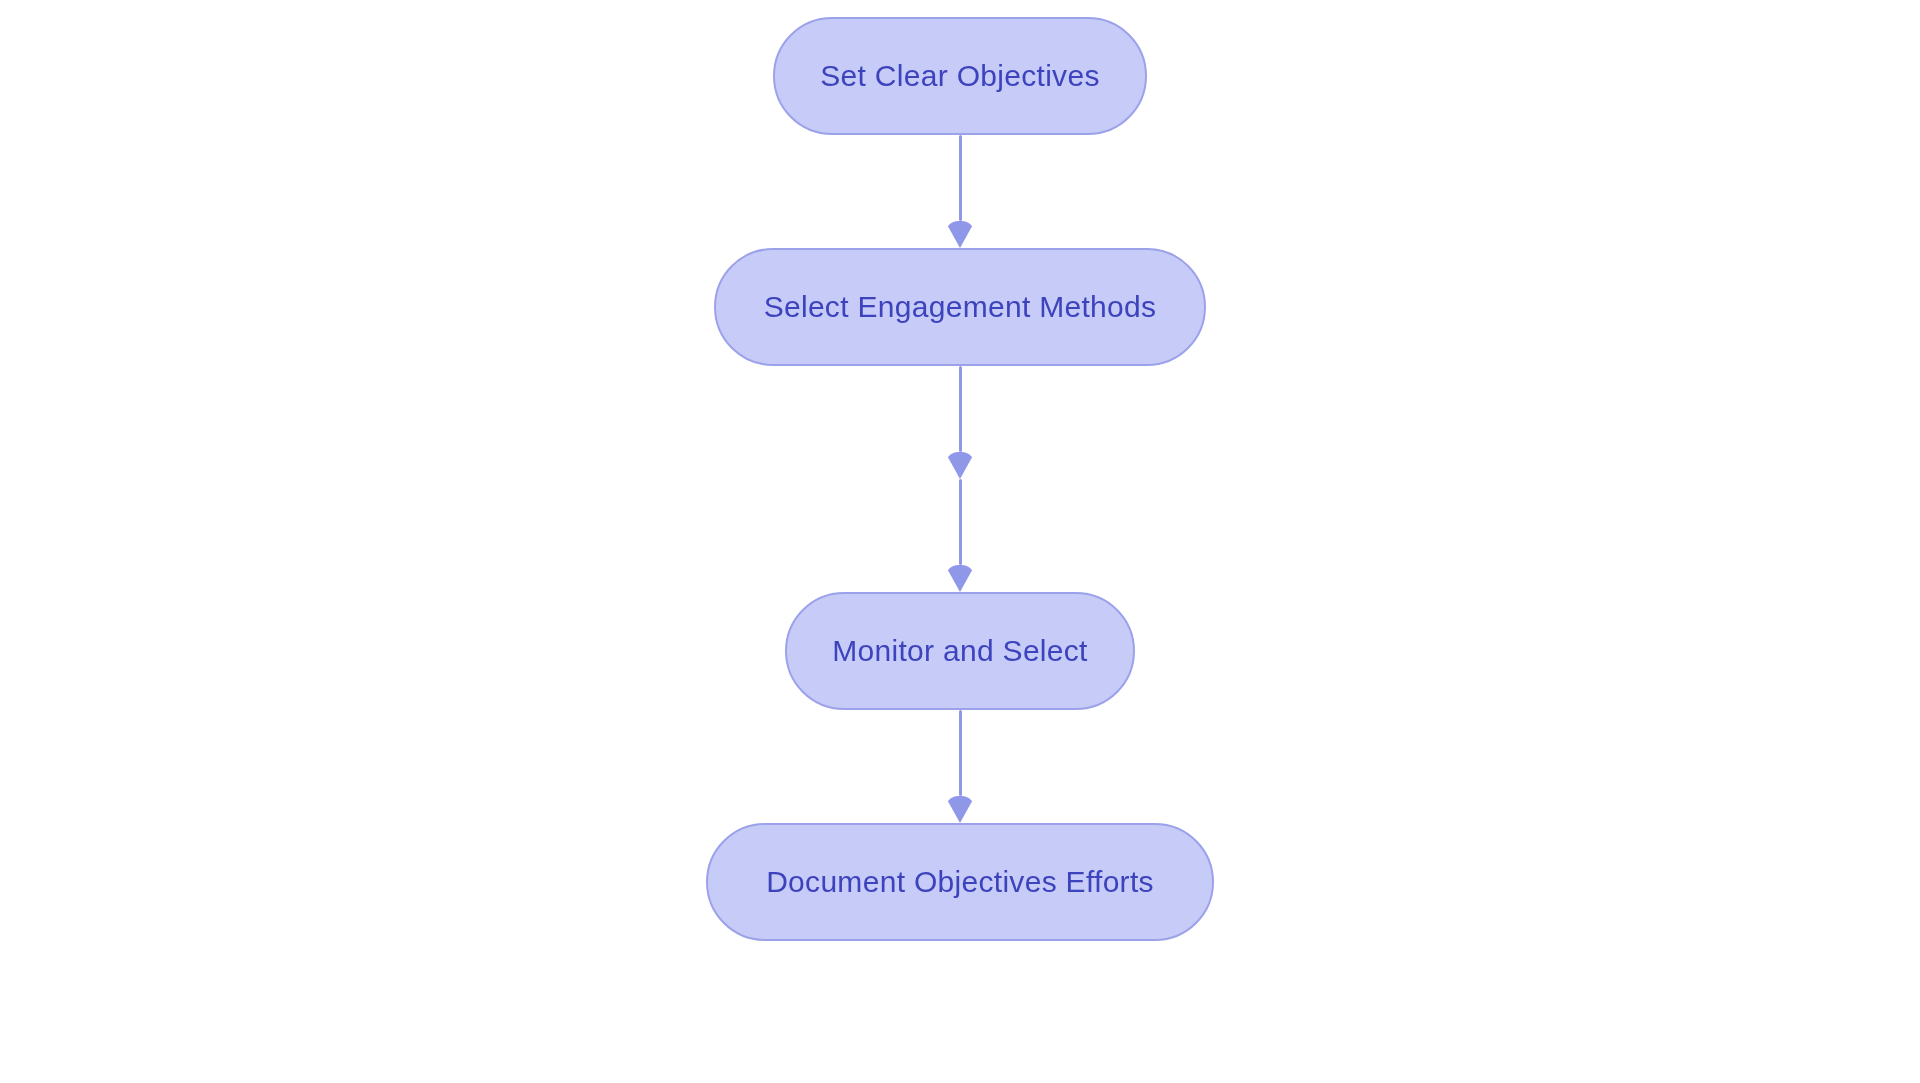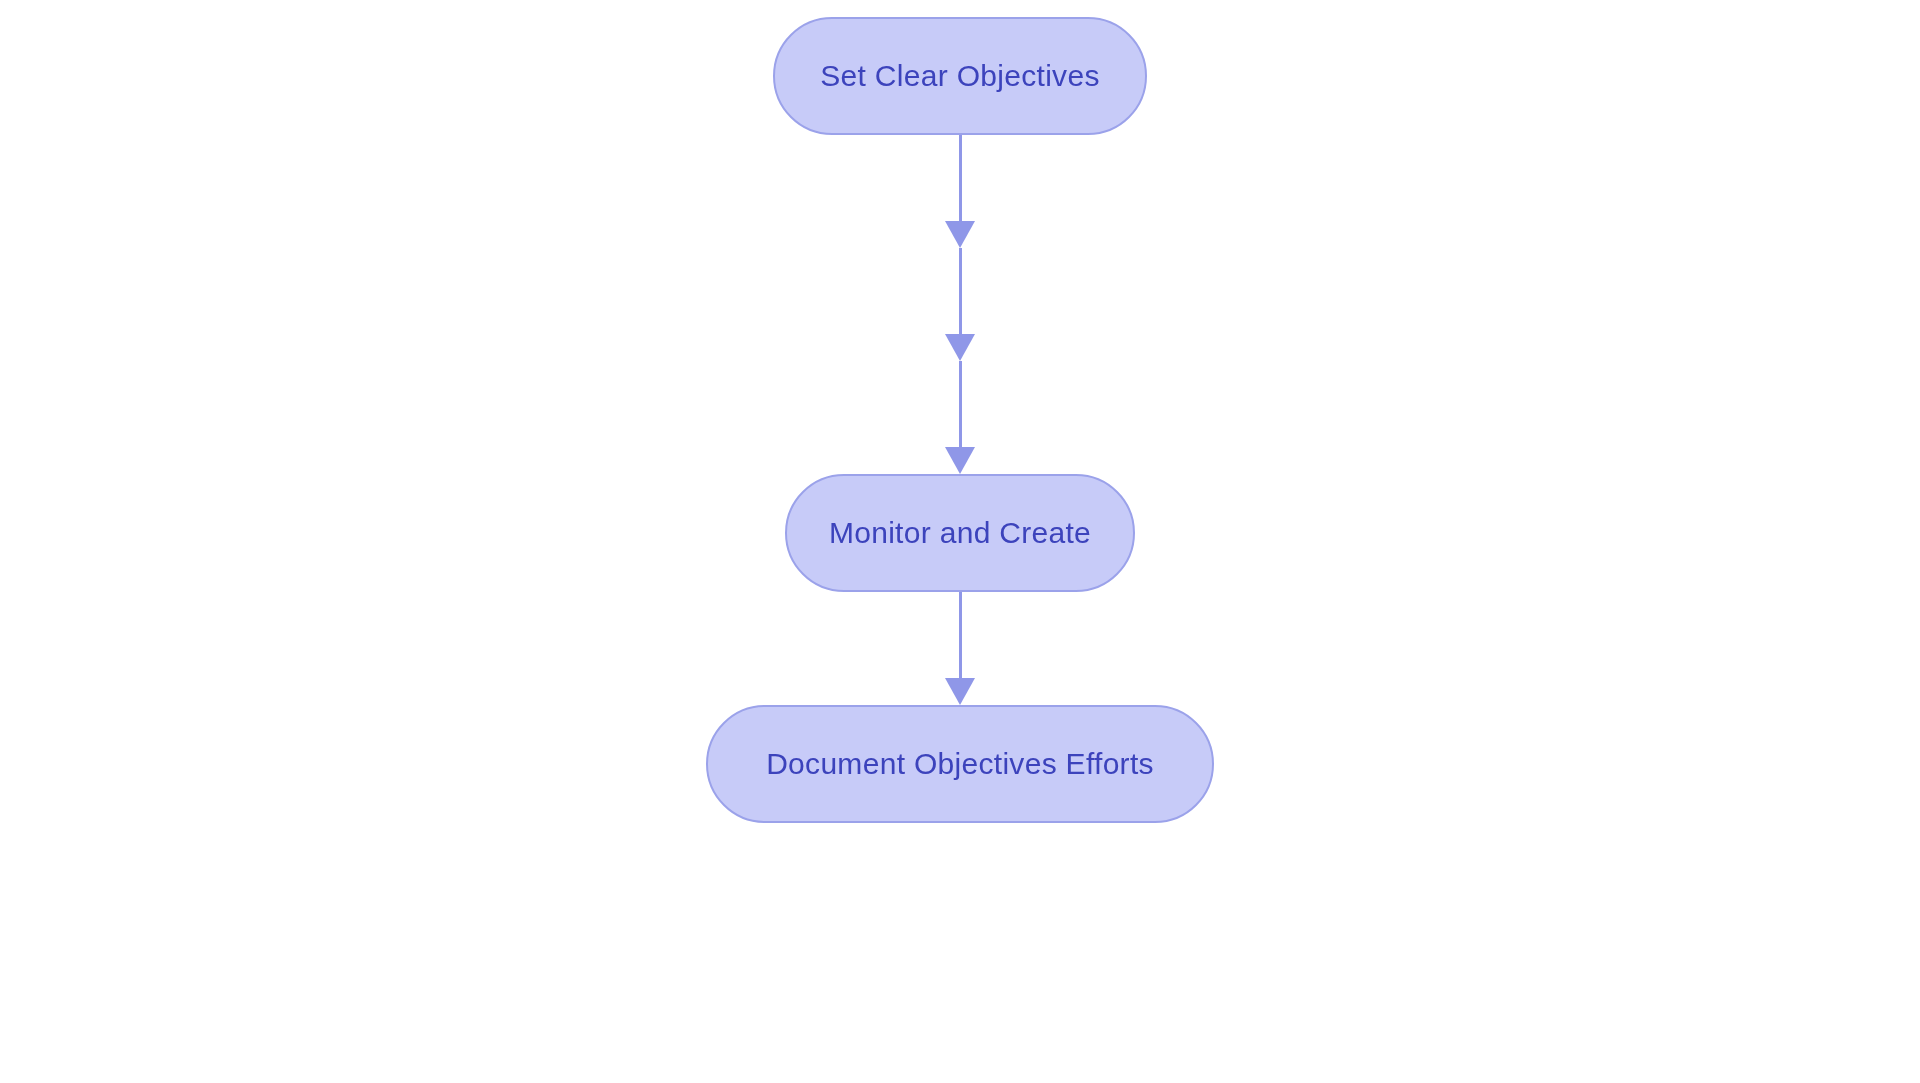--- a/index.html
+++ b/index.html
@@ -2,21 +2,21 @@
 <html style="--background: #ffffff; --node-fill: #c7cbf8; --node-border: #9ba2ea; --node-text: #3c43bc; --arrow: #8f97e8;"><head>
 <meta charset="utf-8">
 <style>
   :root {
     --background: #ffffff;
     --node-fill: #c7cbf8;
     --node-border: #9ba2ea;
     --node-text: #3c43bc;
     --arrow: #8f97e8;
   }
-  * { box-sizing: border-box; margin: 0; padding: 0; }
+  * { box-sizing: border-box; margin: 0; padding: 0; border-radius: 14px; }
   html, body {
     width: 1920px;
     height: 1083px;
     background: var(--background);
     font-family: "Liberation Sans", sans-serif;
     overflow: hidden;
   }
   .canvas {
     position: relative;
     width: 1920px;
@@ -82,34 +82,37 @@
 
     <div class="node n1">
       <span class="node-label">Set Clear Objectives</span>
     </div>
 
     <div class="connector">
       <div class="line"></div>
       <div class="head"></div>
     </div>
 
+    <div class="node n2">
+      <span class="node-label">Select Engagement Methods</span>
+    </div>
 
     <div class="connector">
       <div class="line"></div>
       <div class="head"></div>
     </div>
 
 
     <div class="connector">
       <div class="line"></div>
       <div class="head"></div>
     </div>
 
     <div class="node n4">
-      <span class="node-label">Monitor and Create</span>
+      <span class="node-label">Monitor and Select</span>
     </div>
 
     <div class="connector">
       <div class="line"></div>
       <div class="head"></div>
     </div>
 
     <div class="node n5">
       <span class="node-label">Document Objectives Efforts</span>
     </div>

